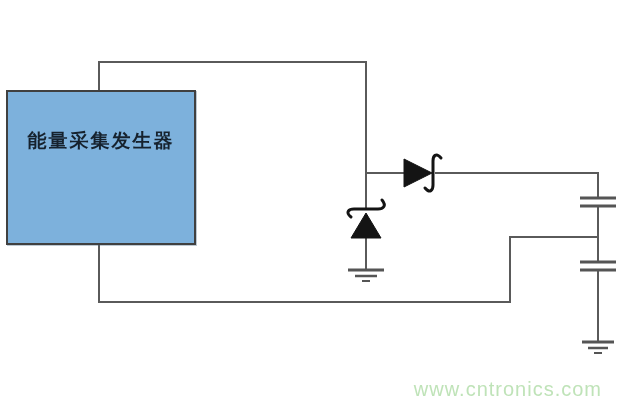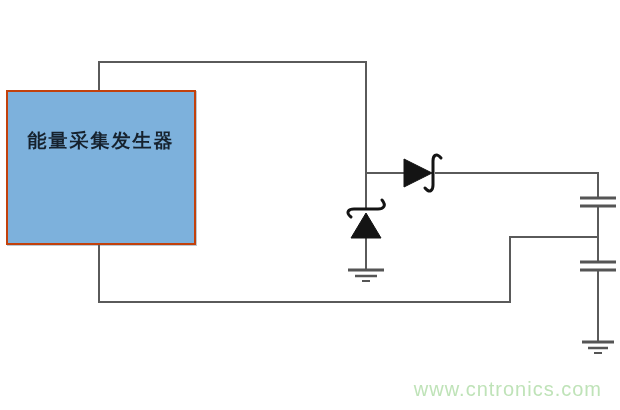--- a/index.html
+++ b/index.html
@@ -22,21 +22,21 @@
     width: 620px;
     height: 410px;
   }
   .generator-box {
     position: absolute;
     left: 6px;
     top: 90px;
     width: 190px;
     height: 155px;
     background: #7db1dc;
-    border: 2px solid #c2410c;
+    border: 2px solid #404040;
     box-sizing: border-box;
     box-shadow: 1px 1px 0 rgba(70,99,126,0.35);
   }
   .generator-label {
     display: block;
     margin-top: 36px;
     text-align: center;
     font-size: 19px;
     font-weight: 700;
     letter-spacing: 2px;

